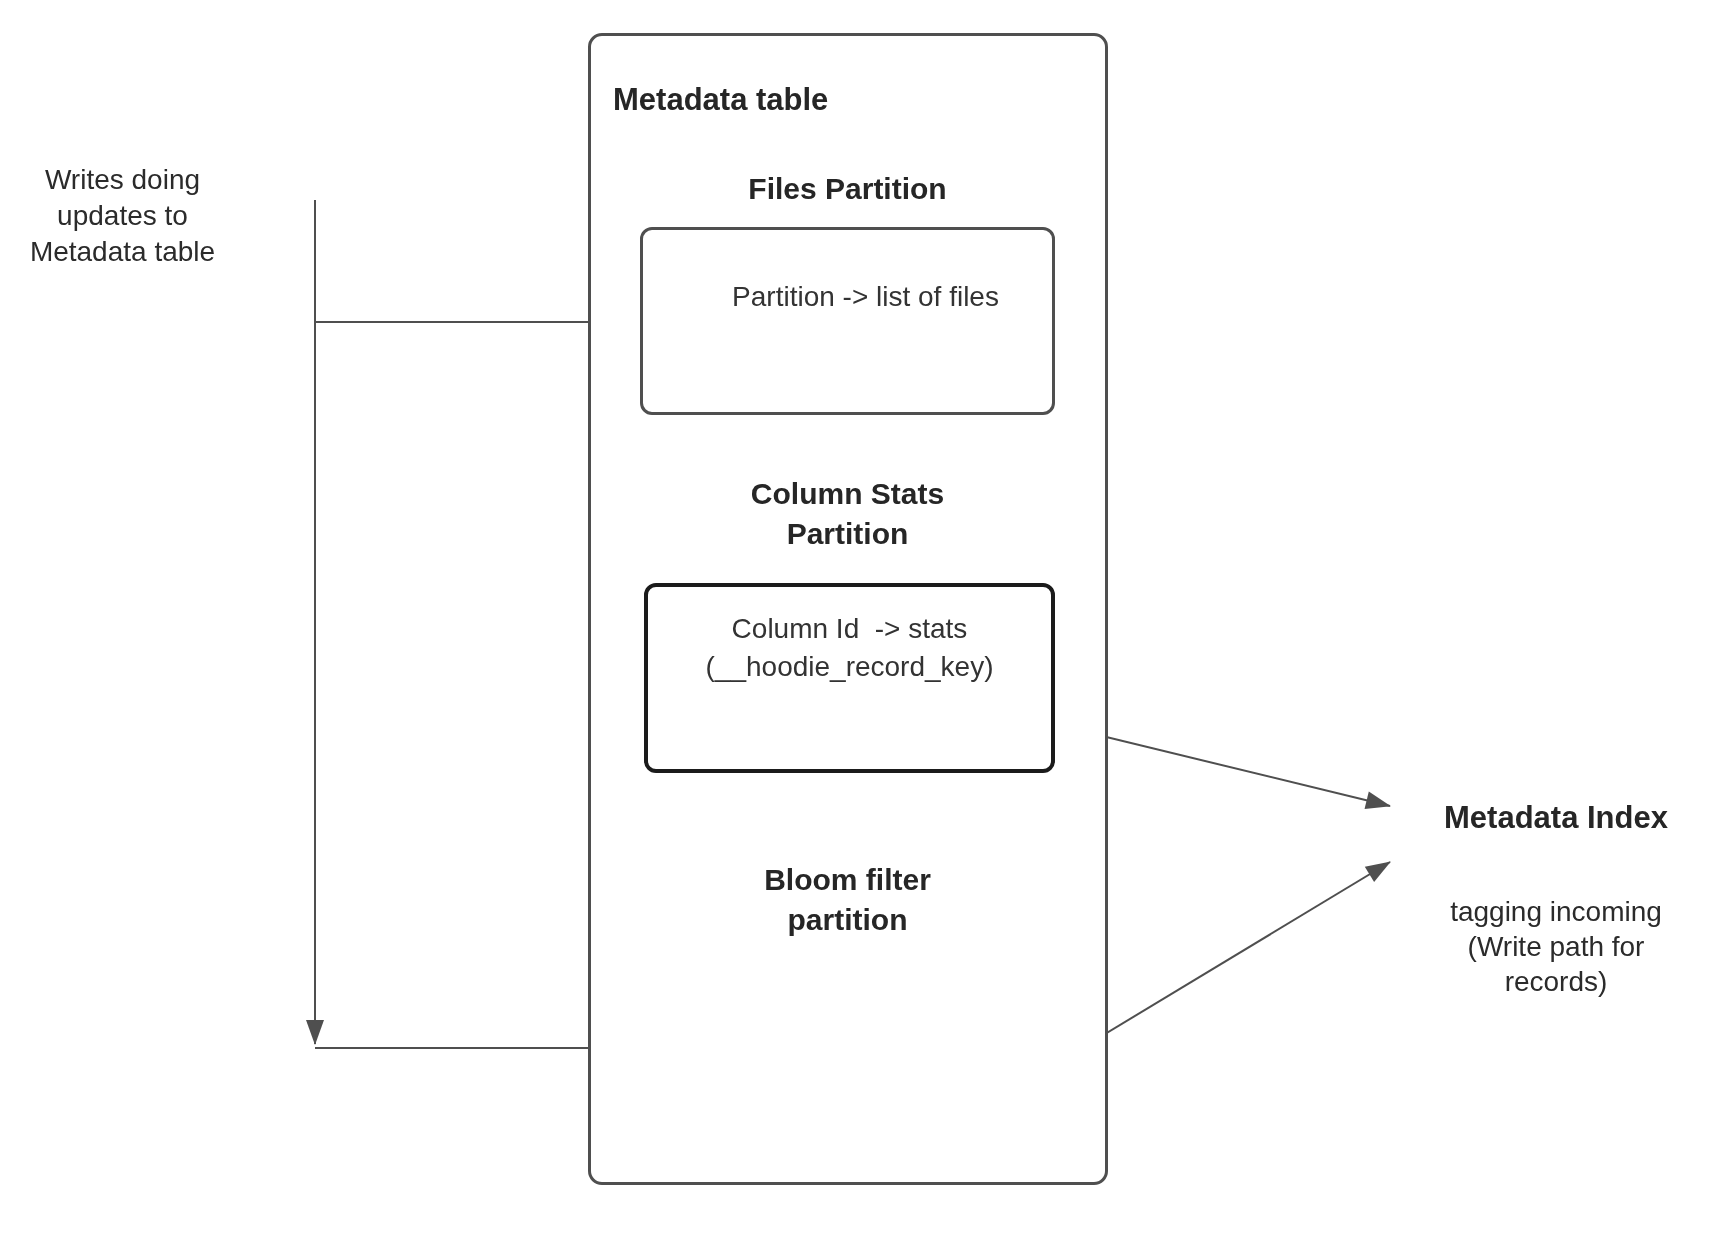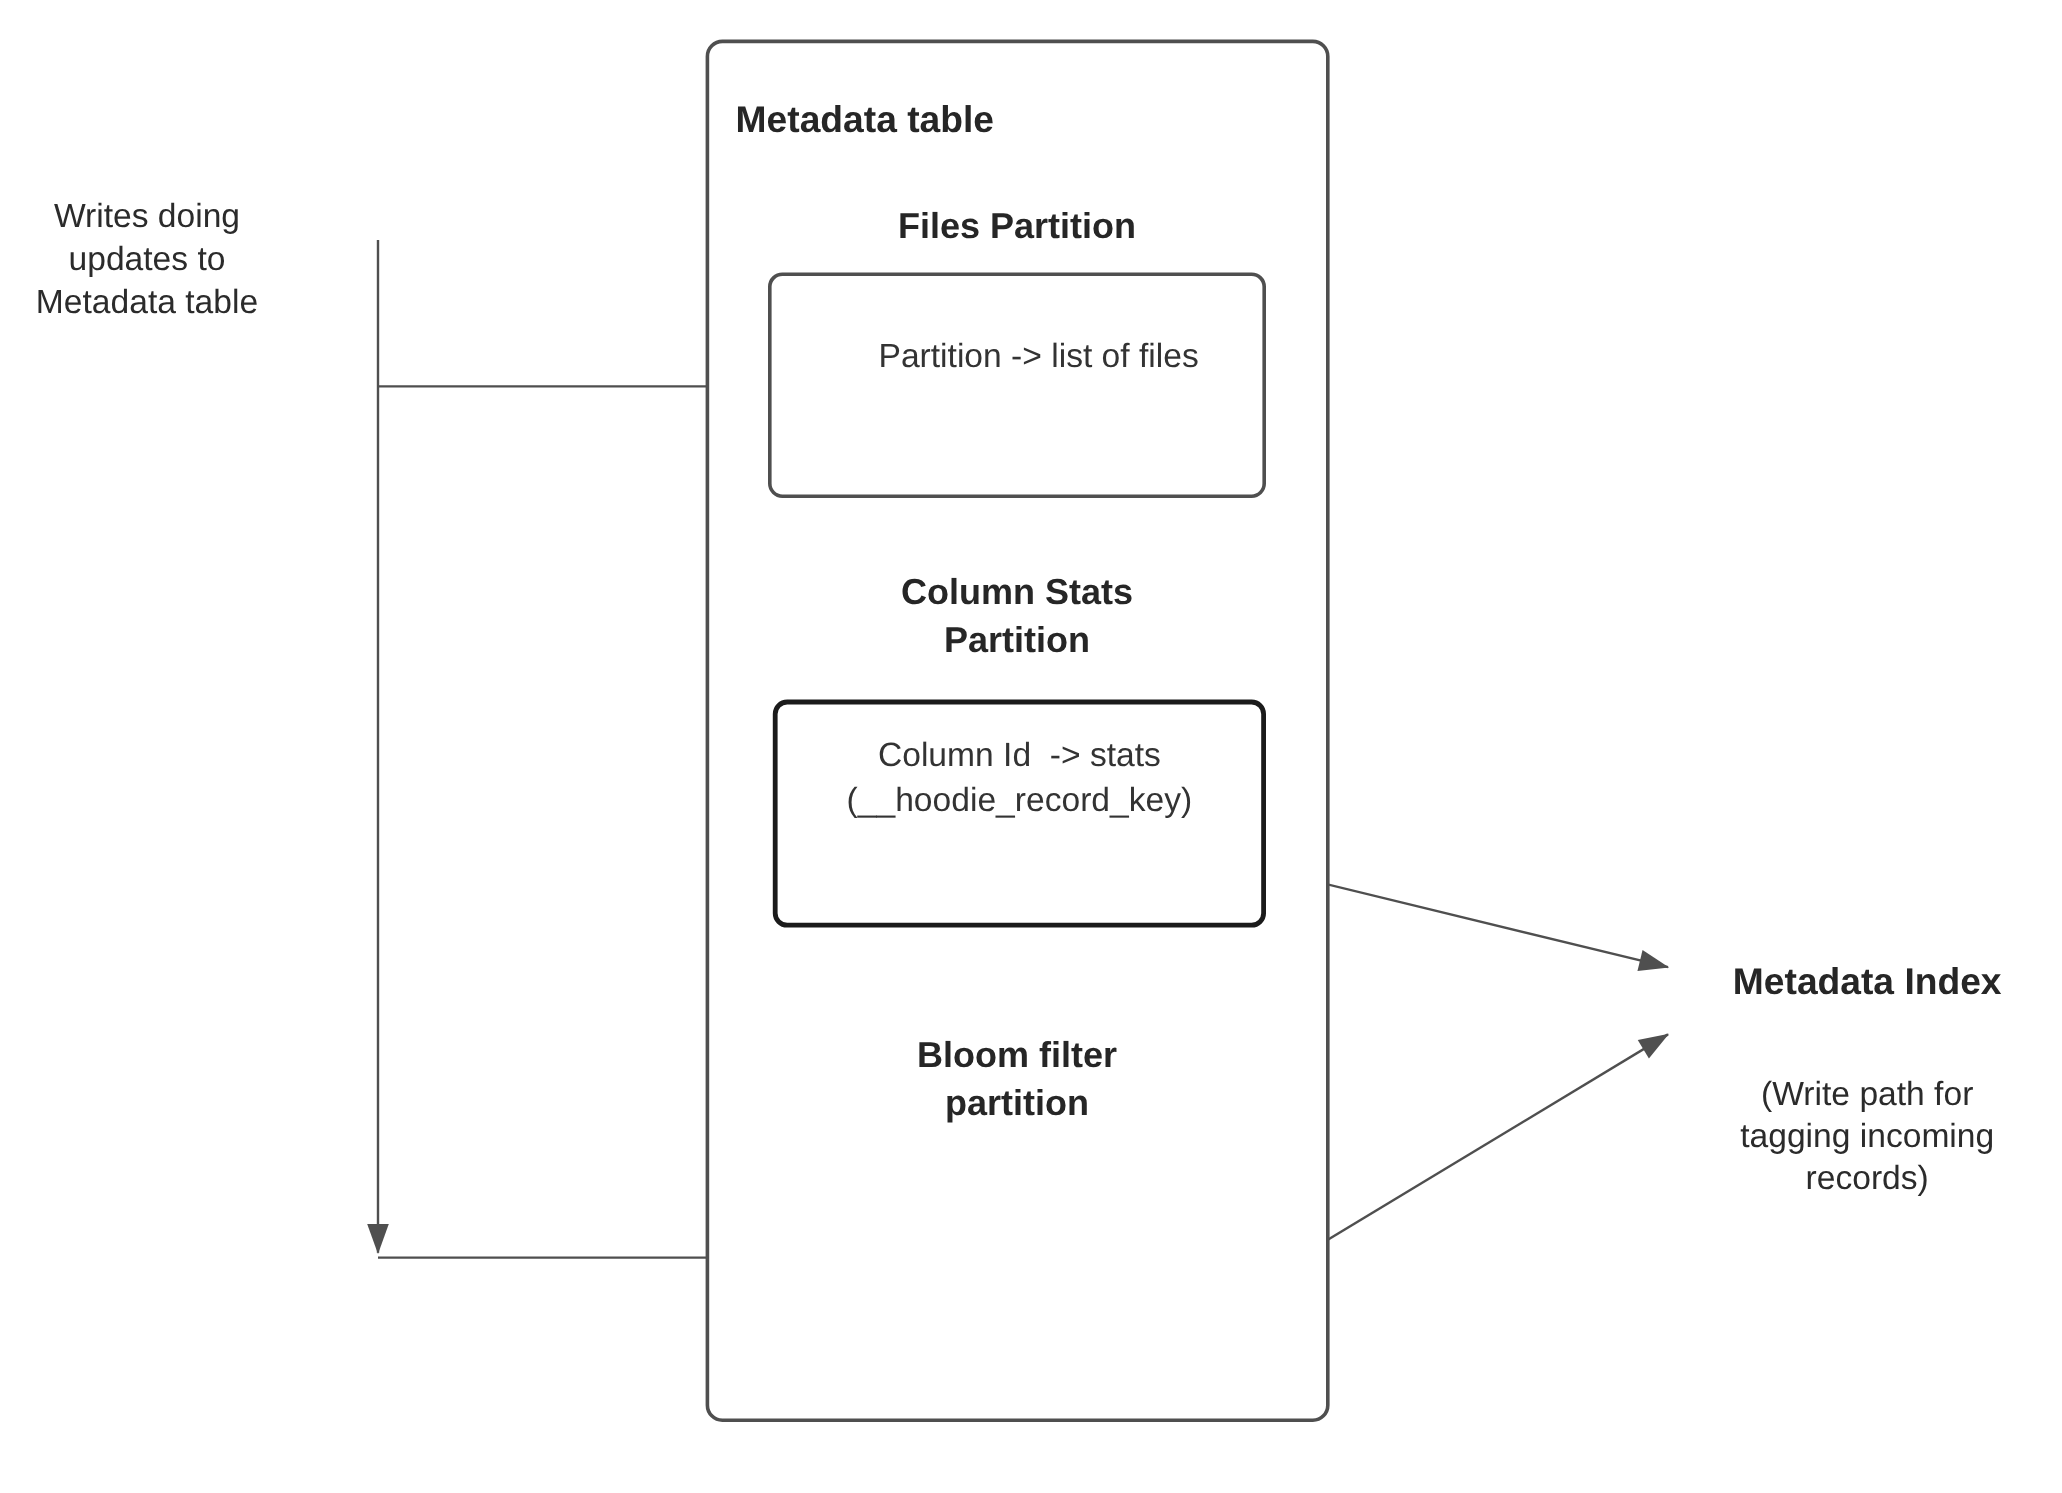--- a/index.html
+++ b/index.html
@@ -153,18 +153,18 @@
     </div>
 
     <div class="section-heading heading-bloom">
       <div>Bloom filter</div>
       <div>partition</div>
     </div>
   </div>
 
   <div class="index-title">Metadata Index</div>
   <div class="index-sub">
+    <div>tagging incoming</div>
     <div>(Write path for</div>
-    <div>tagging incoming</div>
     <div>records)</div>
   </div>
 
 </div>
 
 </body></html>

